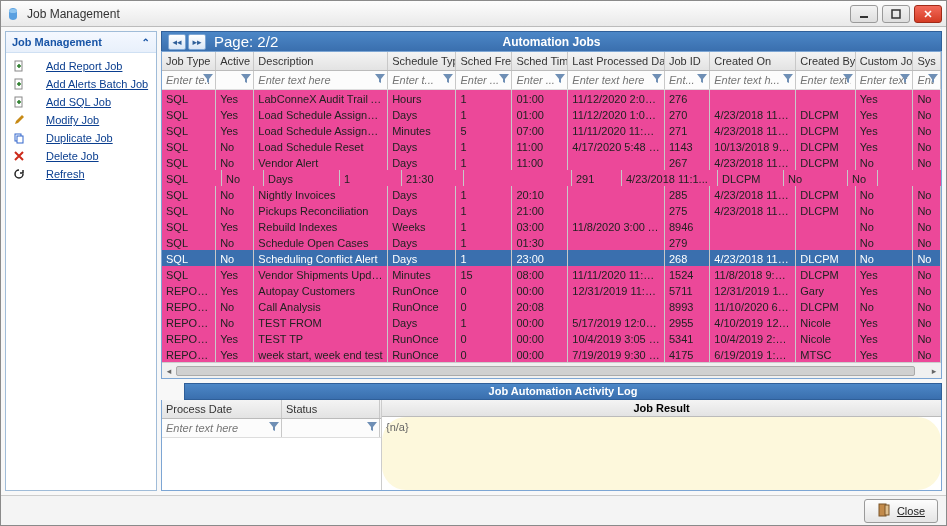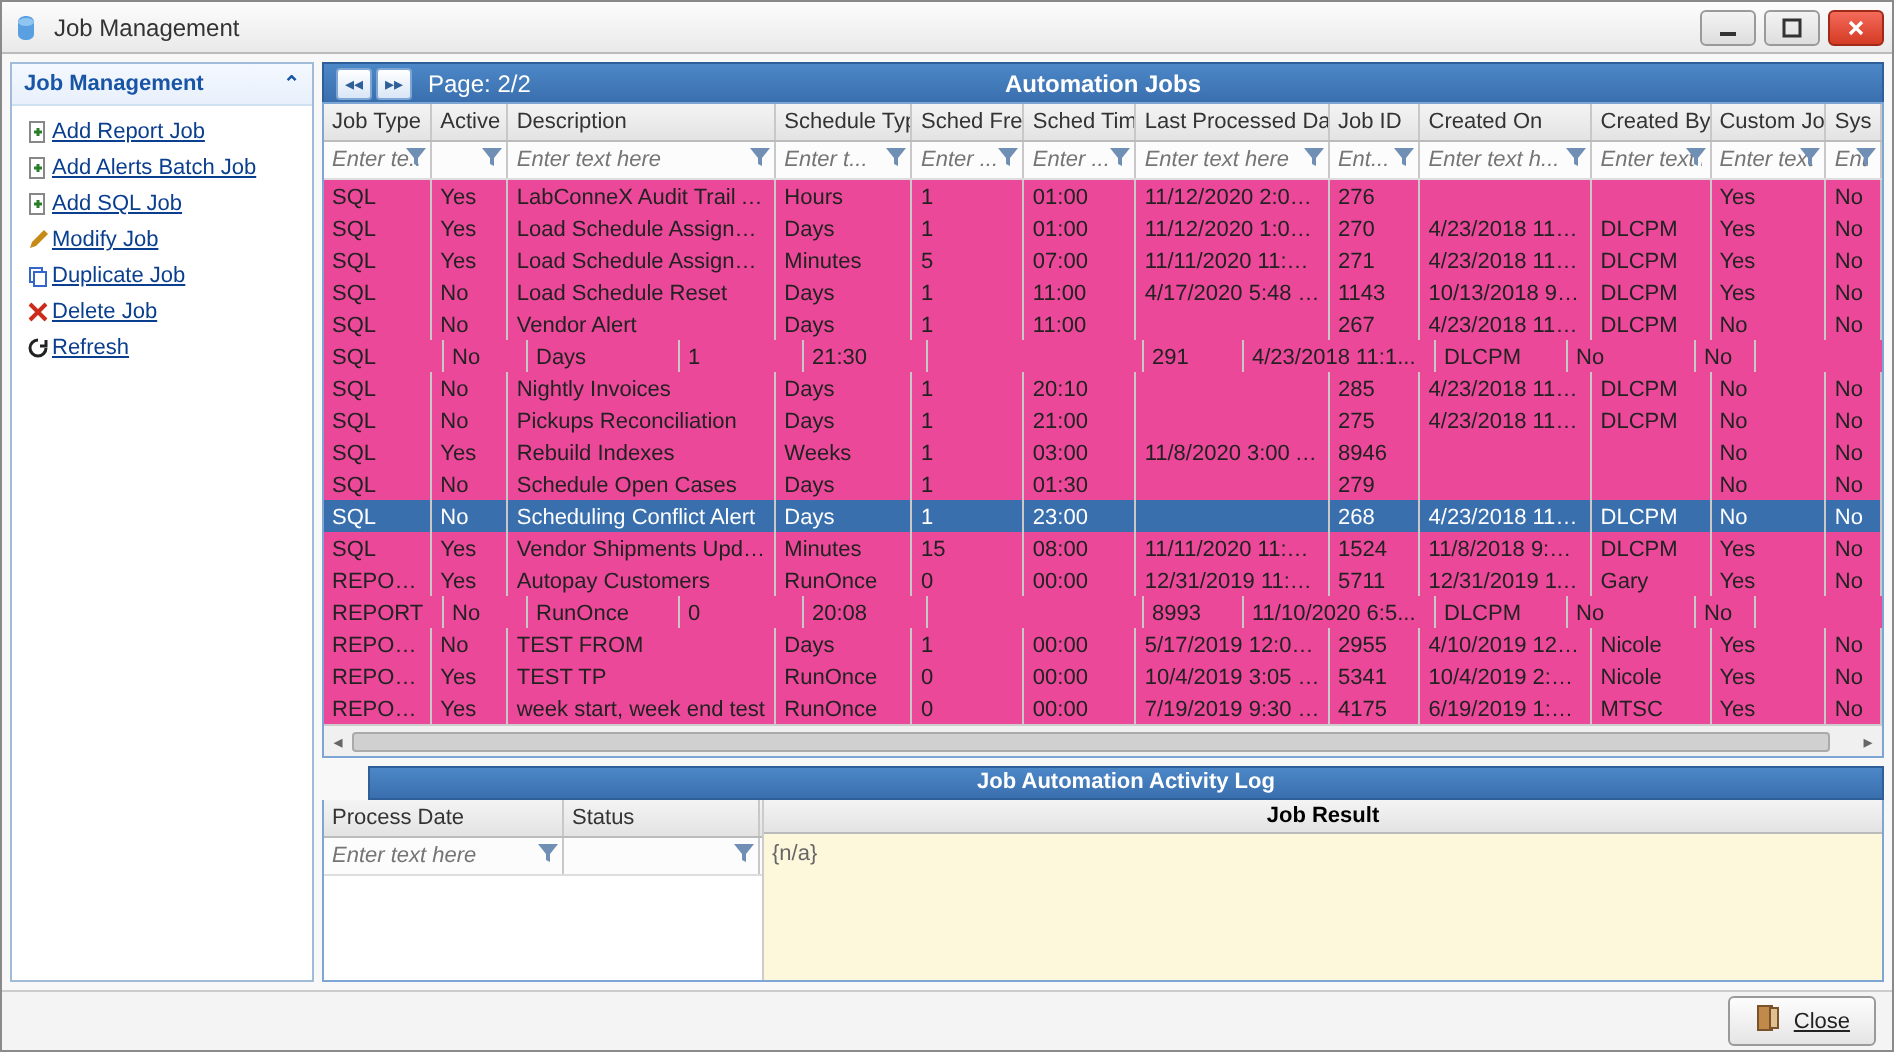--- a/index.html
+++ b/index.html
@@ -10,28 +10,28 @@
   .titlebar .title { flex: 1; color: #333; font-size: 12px; }
   .win-controls { display: flex; gap: 4px; }
   .win-btn { width: 28px; height: 18px; border: 1px solid #9a9a9a; background: linear-gradient(#f3f3f3,#dedede); border-radius: 3px; display: flex; align-items: center; justify-content: center; cursor: pointer; }
   .win-btn.close { background: linear-gradient(#f36a5a,#d43b24); border-color: #a02a18; color: #fff; }
   .win-btn svg { display: block; }
   .body { flex: 1; display: flex; padding: 4px; gap: 4px; min-height: 0; }
   .sidebar { width: 152px; border: 1px solid #a0bcd8; background: #fff; display: flex; flex-direction: column; }
   .side-head { background: linear-gradient(#f4f8ff,#e8f0fb); border-bottom: 1px solid #cfe0f3; padding: 4px 6px; color: #1955a6; font-weight: bold; display: flex; align-items: center; justify-content: space-between; }
   .side-head .chev { color: #1955a6; font-size: 10px; }
   .side-list { padding: 4px 2px; }
-  .side-item { display: flex; align-items: center; padding: 3px 4px; color: #0a3e8f; cursor: pointer; gap: 0; }
+  .side-item { display: flex; align-items: center; padding: 3px 4px; color: #0a3e8f; cursor: pointer; gap: 20px; }
   .side-item .txt { text-decoration: underline; color: #0a3e8f; }
   .side-item .ic { width: 14px; display: flex; justify-content: center; }
   .main { flex: 1; display: flex; flex-direction: column; min-width: 0; }
   .toolbar { height: 22px; background: linear-gradient(#4c87c7,#3a6fae); color: #fff; display: flex; align-items: center; padding: 0 6px; gap: 8px; border: 1px solid #2f5f99; border-bottom: none; position: relative; }
   .toolbar .tb-btn { width: 18px; height: 16px; background: linear-gradient(#fff,#d9e6f6); border: 1px solid #7da6d4; border-radius: 2px; display: flex; align-items: center; justify-content: center; color: #2f5f99; cursor: pointer; font-size: 9px; }
   .toolbar .tb-btns { display: flex; gap: 2px; }
-  .toolbar .page { font-size: 12px; }
+  .toolbar .page { font-size: 15px; }
   .toolbar .tb-title { position: absolute; left: 50%; transform: translateX(-50%); font-weight: bold; font-size: 12px; }
   .grid-wrap { border: 1px solid #7da6d4; background: #ec4899; display: flex; flex-direction: column; height: 340px; }
   .grid-head { display: flex; background: linear-gradient(#f4f4f4,#e3e3e3); border-bottom: 1px solid #bbb; }
   .grid-filter { display: flex; border-bottom: 1px solid #ddd; background: #fcfcfc; }
   .col { border-right: 1px solid #c8c8c8; padding: 2px 4px; overflow: hidden; white-space: nowrap; text-overflow: ellipsis; position: relative; }
   .grid-head .col, .grid-filter .col { display: flex; align-items: center; height: 18px; }
   .grid-head .col { font-weight: normal; color: #333; }
   .filter-ic { width: 10px; height: 10px; position: absolute; right: 2px; top: 3px; color: #6f8fb5; }
   .filter-input { border: none; background: transparent; width: 100%; font-size: 11px; color: #999; font-style: italic; outline: none; }
   .grid-body { flex: 1; overflow: hidden; position: relative; }
@@ -41,21 +41,21 @@
   .row.sel .col { color: #fff; }
   .hscroll { height: 16px; border-top: 1px solid #ccc; position: relative; background: #f0f0f0; display: flex; align-items: center; }
   .hscroll .thumb { position: absolute; left: 14px; width: calc(100% - 40px); height: 10px; background: #d0d0d0; border: 1px solid #aaa; border-radius: 2px; }
   .hscroll .arrow { width: 14px; text-align: center; color: #666; font-size: 9px; }
   .hscroll .arrow.right { position: absolute; right: 0; }
   .log-head { height: 18px; background: linear-gradient(#4c87c7,#3a6fae); color: #fff; display: flex; align-items: center; justify-content: center; font-weight: bold; font-size: 11px; border: 1px solid #2f5f99; margin-top: 4px; margin-left: 23px; }
   .log-body { display: flex; border: 1px solid #7da6d4; border-top: none; height: 100px; background: #fff; }
   .log-left { width: 220px; border-right: 1px solid #ccc; display: flex; flex-direction: column; }
   .log-right { flex: 1; display: flex; flex-direction: column; }
   .log-right .jr-head { background: linear-gradient(#f4f4f4,#e3e3e3); text-align: center; font-weight: bold; padding: 2px; border-bottom: 1px solid #bbb; }
-  .log-right .jr-body { flex: 1; background: #fdf8dc; padding: 4px; color: #666; }
+  .log-right .jr-body { flex: 1; background: #fdf8dc; padding: 4px; color: #666; border-radius: 24px; }
   .footer { height: 30px; border-top: 1px solid #ccc; display: flex; align-items: center; justify-content: flex-end; padding: 0 8px; background: #f4f4f4; }
   .close-btn { display: flex; align-items: center; gap: 6px; padding: 3px 12px; border: 1px solid #9a9a9a; background: linear-gradient(#fdfdfd,#e5e5e5); border-radius: 3px; cursor: pointer; text-decoration: underline; color: #222; }
   
   .c0{width:60px} .c1{width:42px} .c2{width:150px} .c3{width:76px}
   .c4{width:62px} .c5{width:62px} .c6{width:108px} .c7{width:50px}
   .c8{width:96px} .c9{width:66px} .c10{width:64px} .c11{width:30px}
 </style>
 </head>
 <body>
 
@@ -459,20 +459,21 @@
               <div class="col c6">12/31/2019 11:14 AM</div>
               <div class="col c7">5711</div>
               <div class="col c8">12/31/2019 11:...</div>
               <div class="col c9">Gary</div>
               <div class="col c10">Yes</div>
               <div class="col c11">No</div>
             </div>
             <div class="row">
               <div class="col c0">REPORT</div>
               <div class="col c1">No</div>
+              <div class="col c2">Call Analysis</div>
               <div class="col c3">RunOnce</div>
               <div class="col c4">0</div>
               <div class="col c5">20:08</div>
               <div class="col c6"></div>
               <div class="col c7">8993</div>
               <div class="col c8">11/10/2020 6:5...</div>
               <div class="col c9">DLCPM</div>
               <div class="col c10">No</div>
               <div class="col c11">No</div>
             </div>

